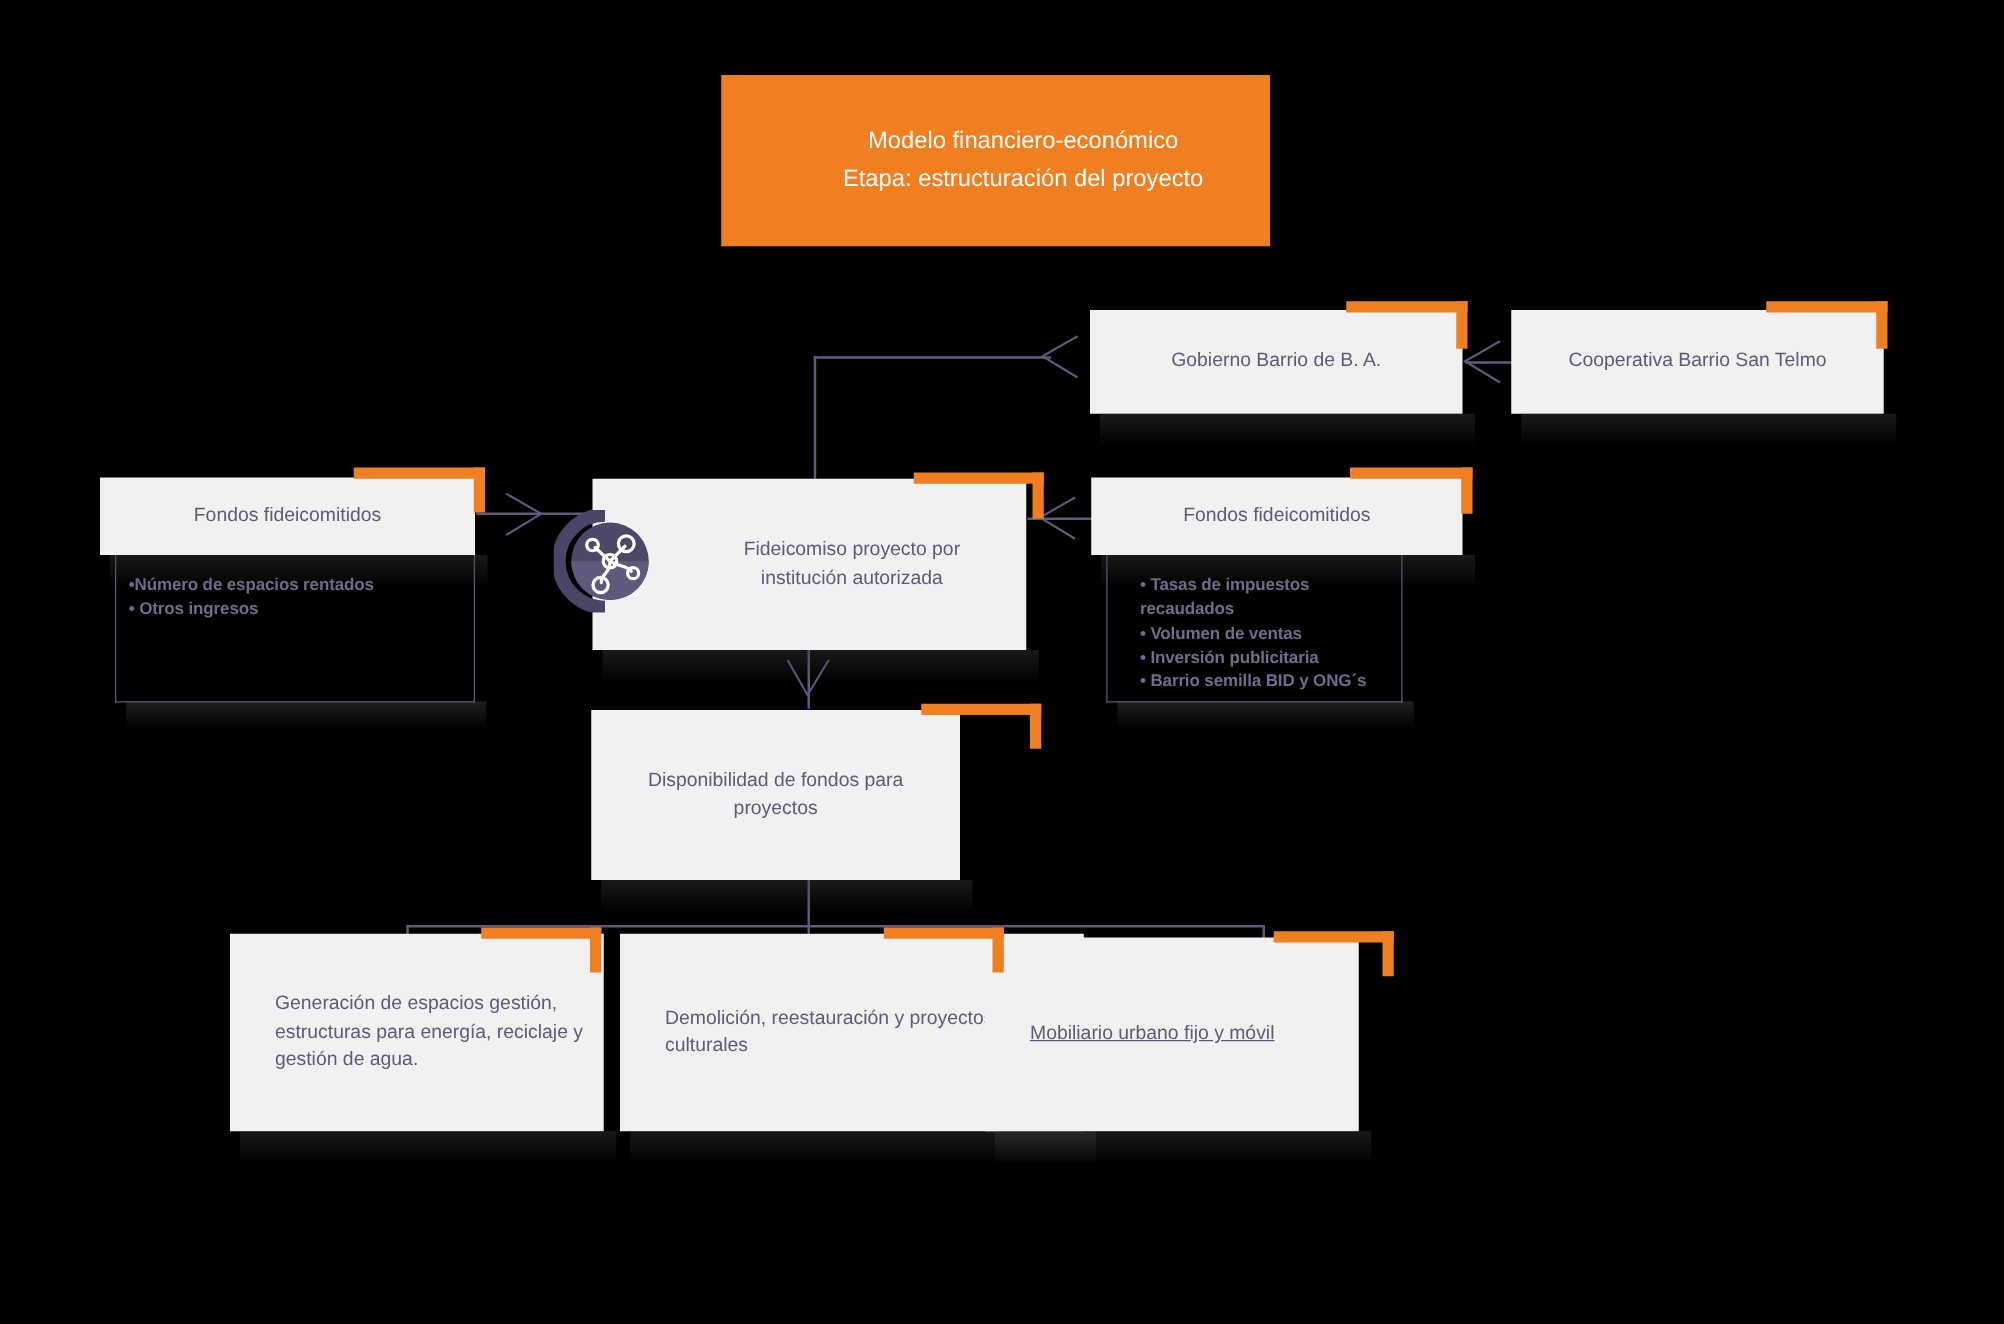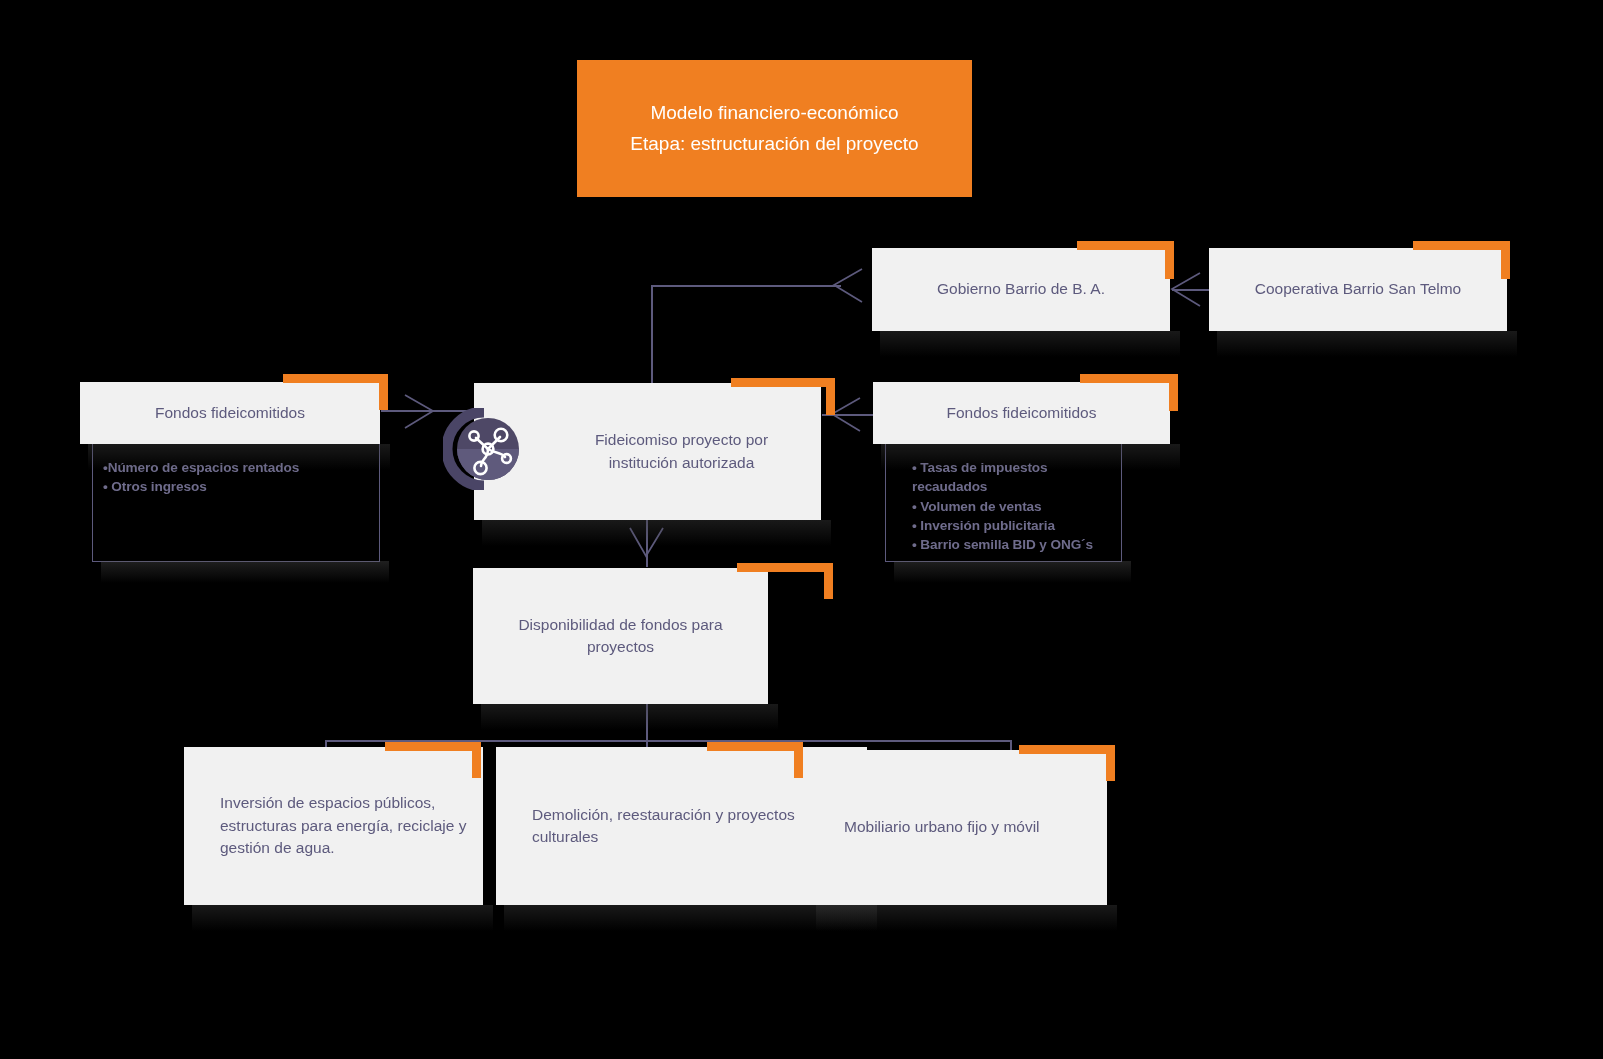--- a/index.html
+++ b/index.html
@@ -80,20 +80,21 @@
     background: #f07f21;
     display: flex;
     align-items: center;
     justify-content: center;
     text-align: center;
     color: #ffffff;
     font-size: 19px;
     line-height: 1.6;
     white-space: pre-line;
     z-index: 5;
+    padding-left: 44px;
   }
 
   
   .bullet-panel {
     position: absolute;
     background: #000000;
     border: 1px solid #5d5a7d;
     border-top: none;
     box-sizing: border-box;
     color: #6f6c8c;
@@ -268,31 +269,31 @@
     <span class="label" style="padding-left:86px;">Fideicomiso proyecto por
 institución autorizada</span>
   </div>
 
   <div class="card" style="left:473px; top:568px; width:295px; height:136px;">
     <span class="label">Disponibilidad de fondos para
 proyectos</span>
   </div>
 
   <div class="card left-text" style="left:184px; top:747px; width:299px; height:158px;">
-    <span class="label">Inversión de espacios públicos,
+    <span class="label">Generación de espacios gestión,
 estructuras para energía, reciclaje y
 gestión de agua.</span>
   </div>
 
   <div class="card left-text" style="left:496px; top:747px; width:371px; height:158px;">
     <span class="label">Demolición, reestauración y proyectos
 culturales</span>
   </div>
 
-  <div class="card left-text" style="left:808px; top:750px; width:299px; height:155px;">
+  <div class="card left-text" style="left:788px; top:750px; width:299px; height:155px;text-decoration:underline;">
     <span class="label">Mobiliario urbano fijo y móvil</span>
   </div>
 
   <div id="trust-icon">
     <svg width="82" height="82" viewBox="0 0 82 82">
 
       <path d="M41 4 A37 37 0 1 0 41 78" fill="none" stroke="#4a4566" stroke-width="11"></path>
 
       <circle cx="45" cy="41" r="31" fill="#4e4866"></circle>
       <path d="M14 41 A31 31 0 0 0 76 41 Z" fill="#5f5a7c"></path>

